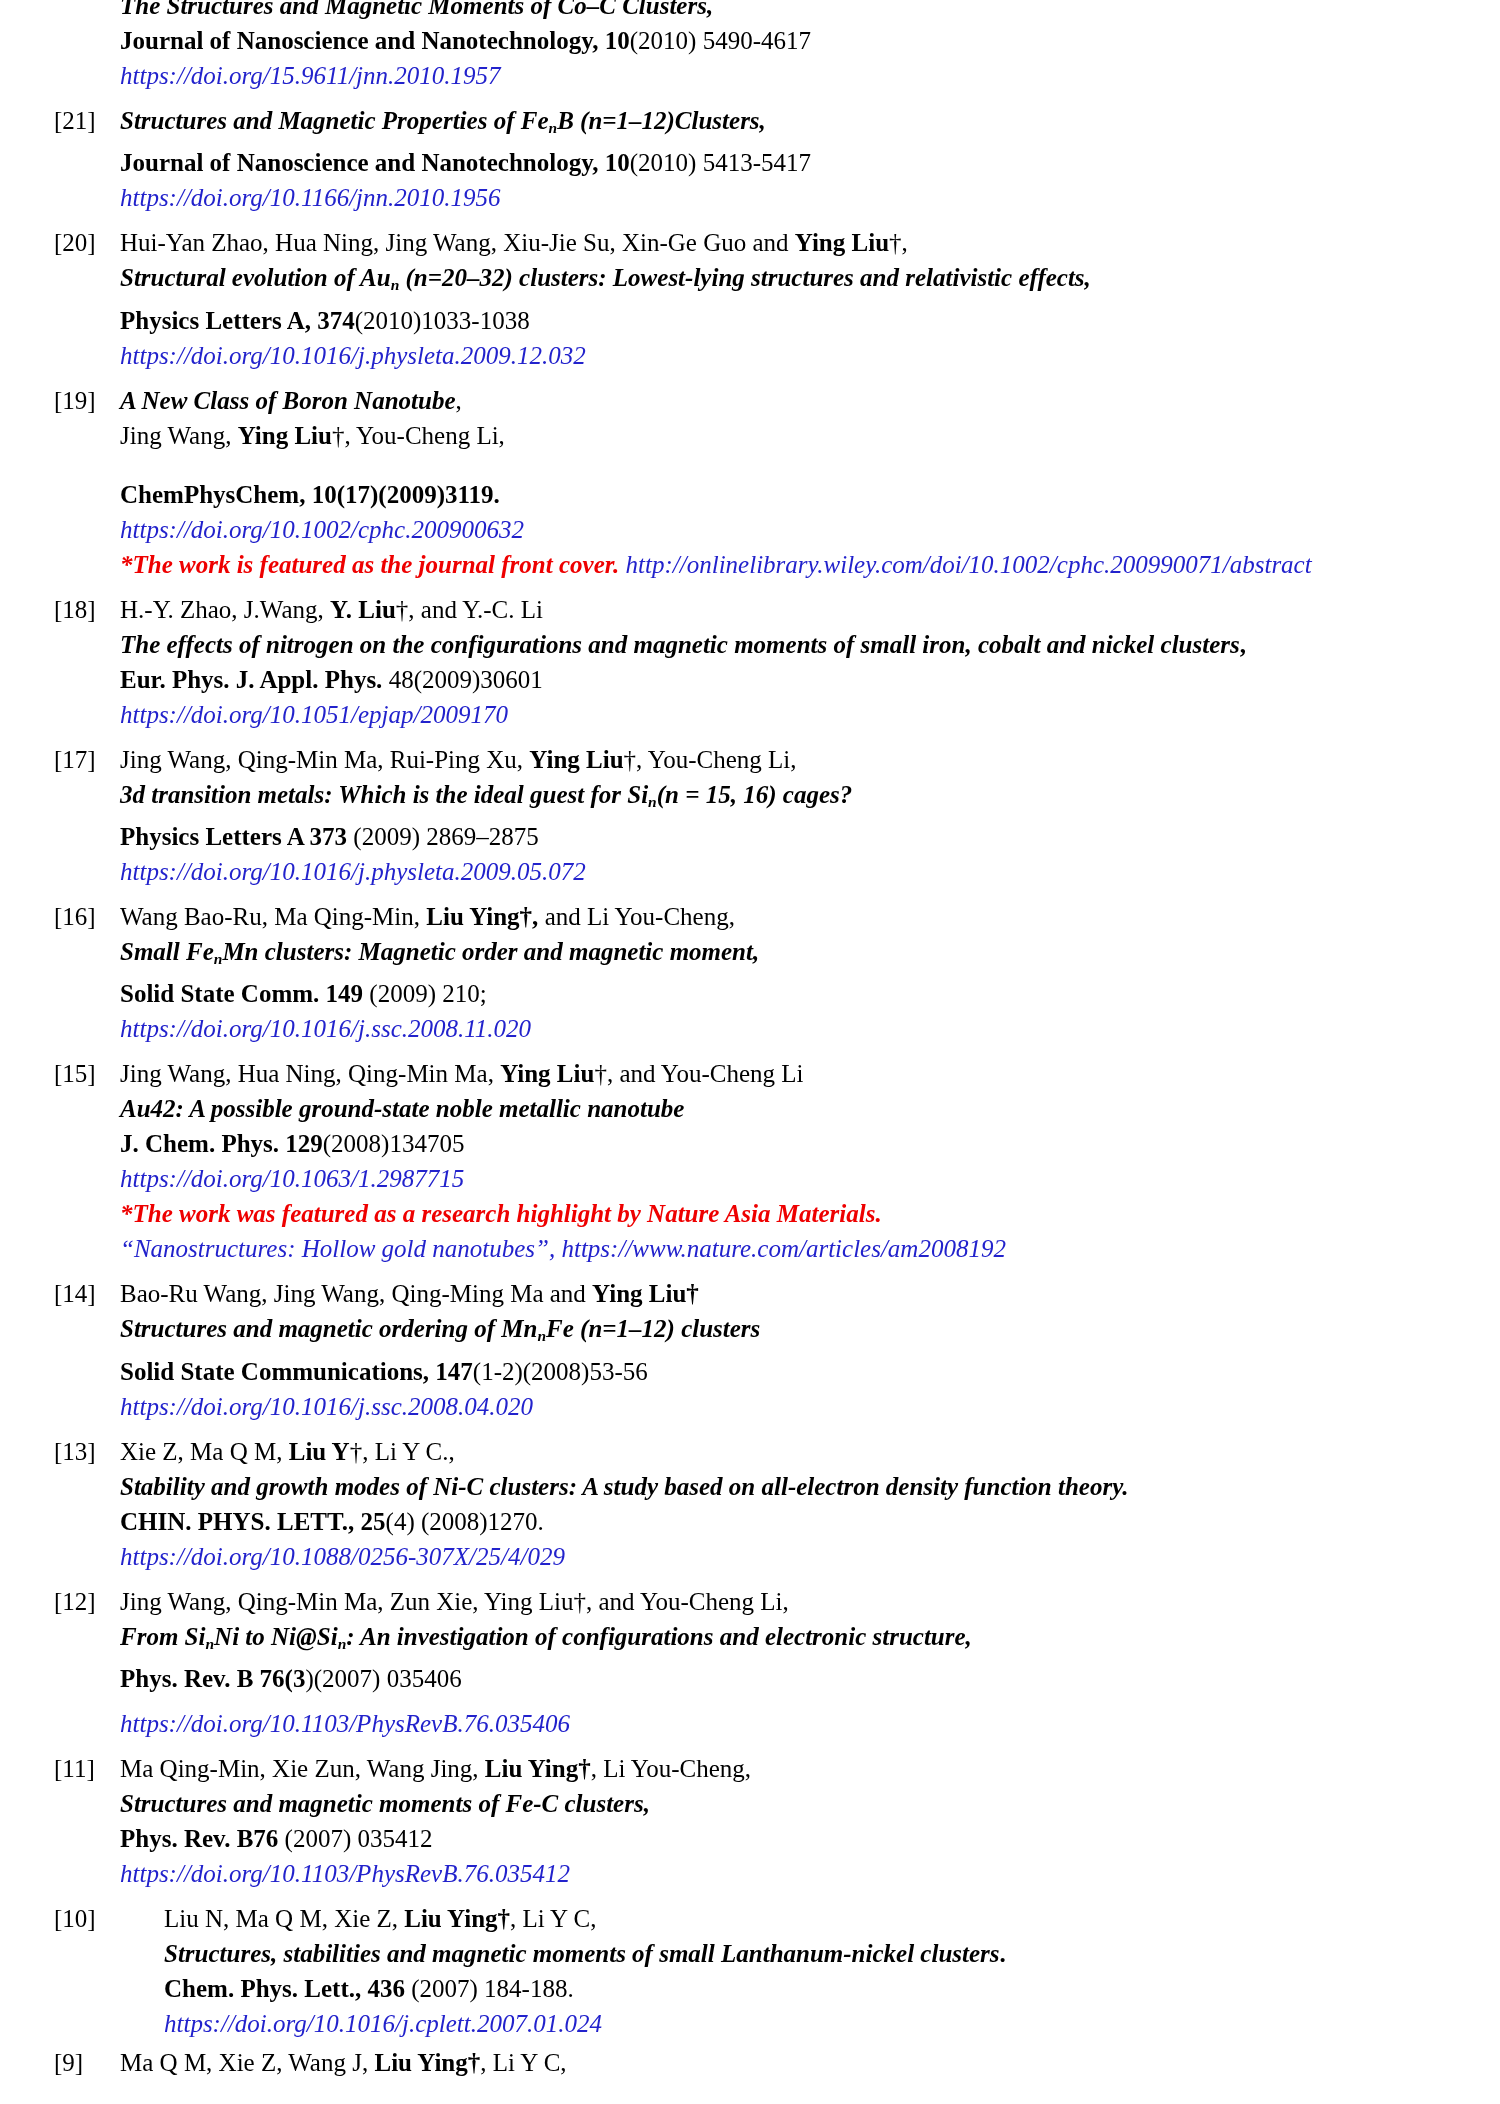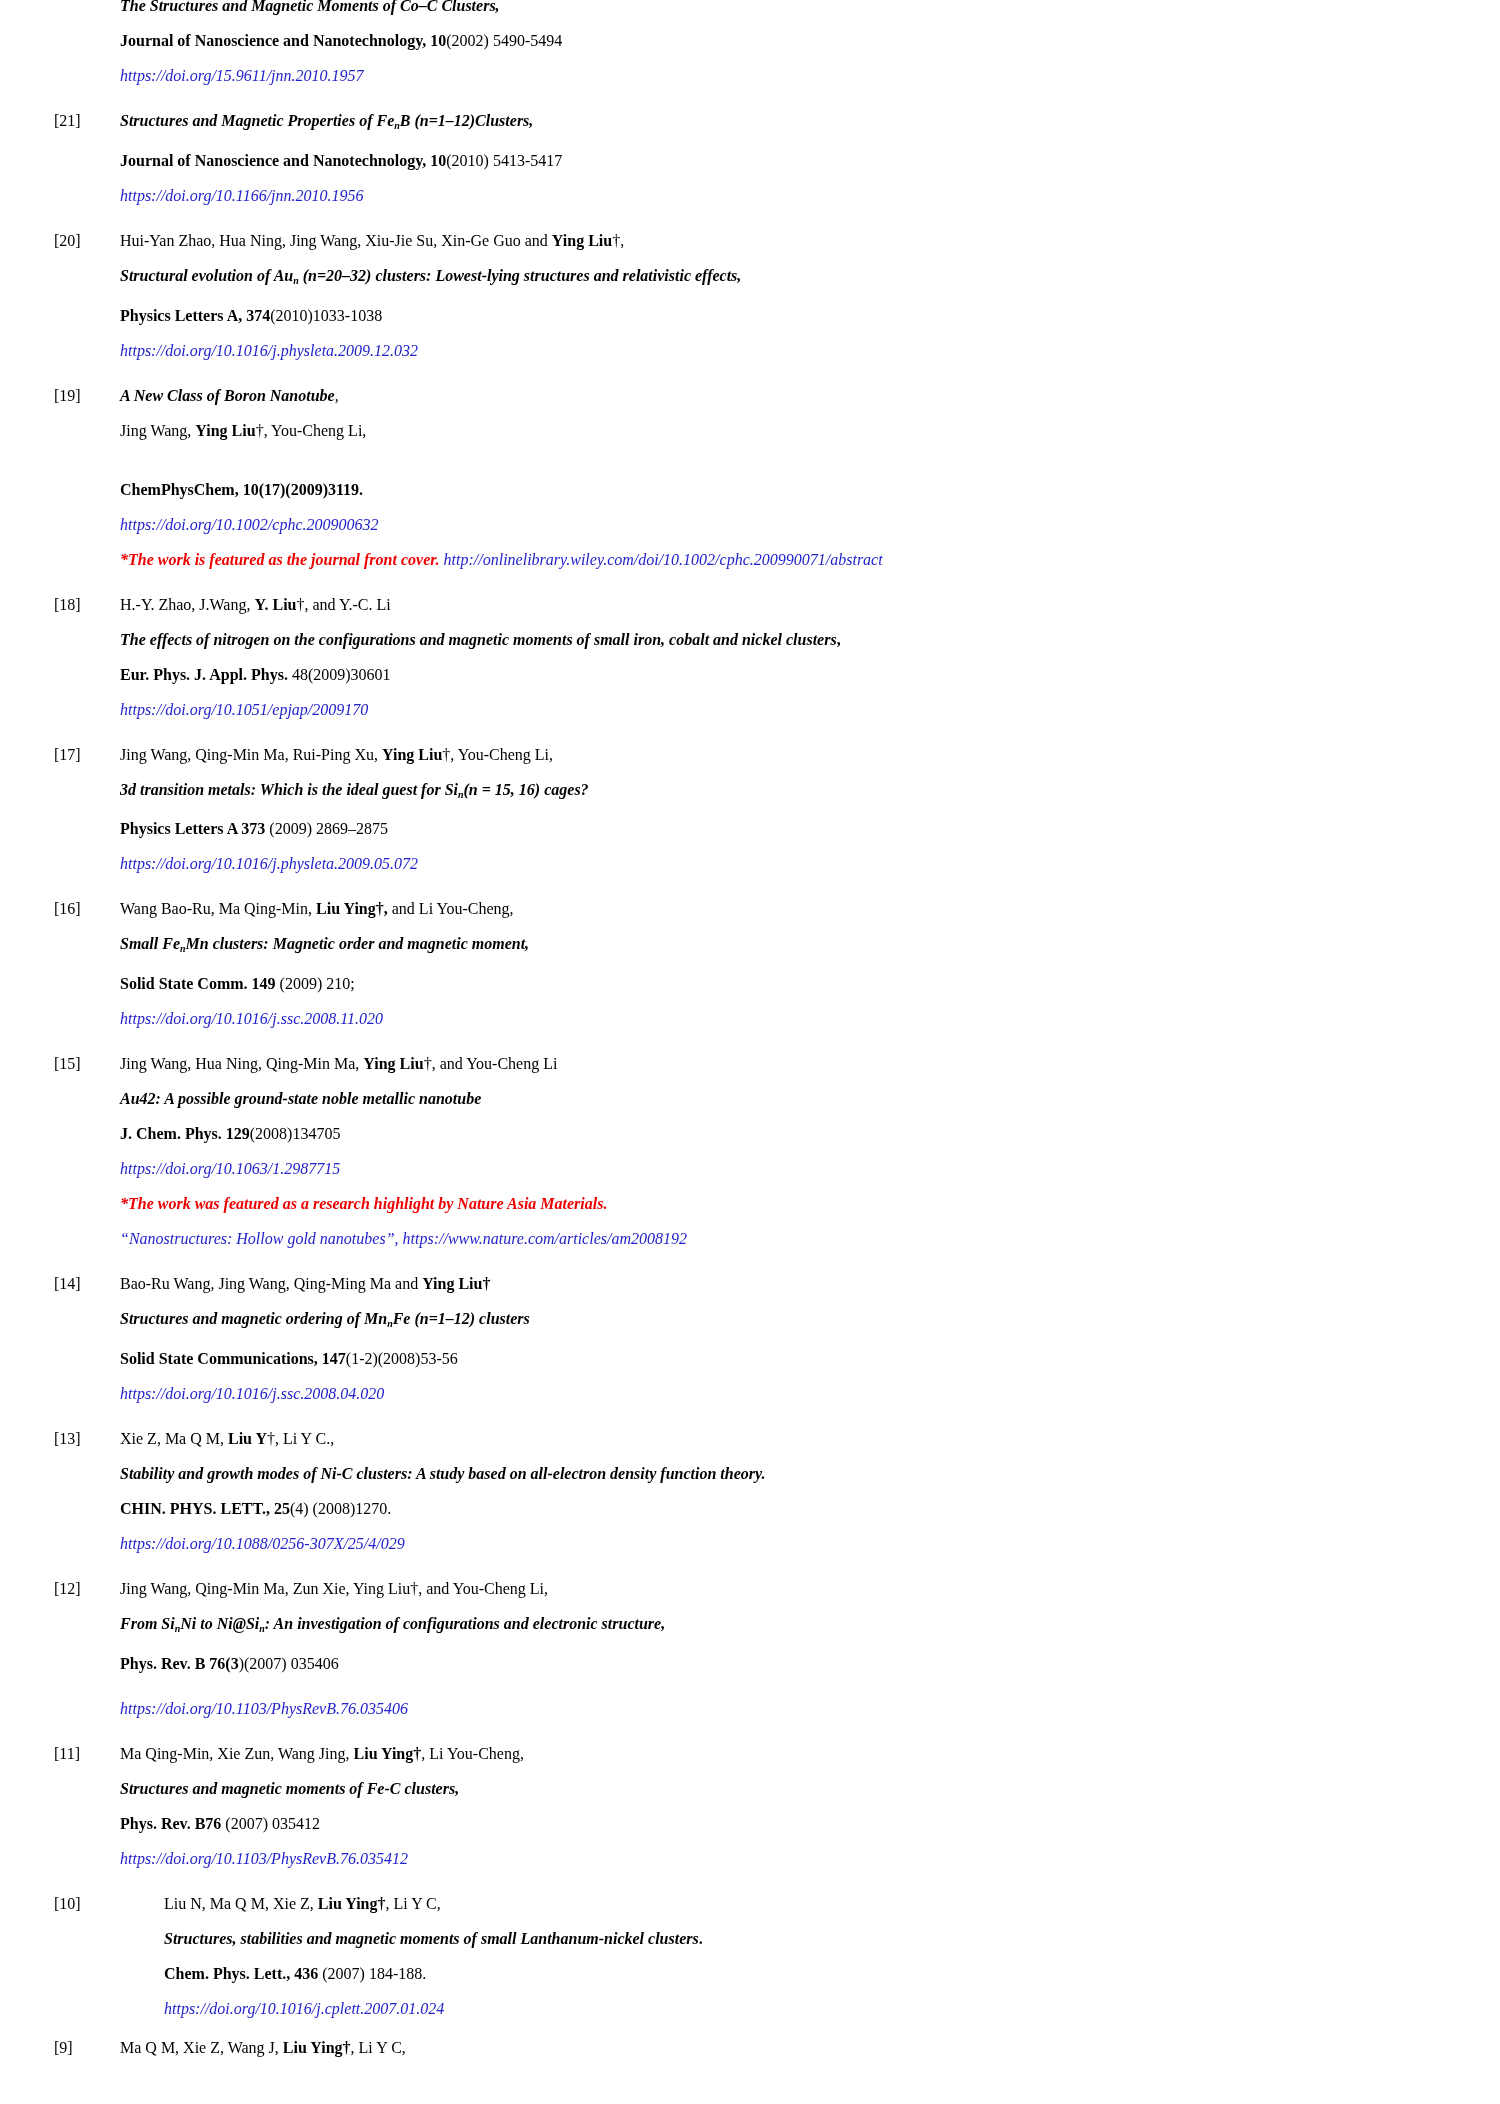--- a/index.html
+++ b/index.html
@@ -7,21 +7,21 @@
     padding: 0;
     background: #ffffff;
   }
   .page {
     position: relative;
     width: 1500px;
     height: 2104px;
     overflow: hidden;
     background: #ffffff;
     font-family: "Liberation Serif", "DejaVu Serif", serif;
-    font-size: 16px;
+    font-size: 25px;
     color: #000000;
   }
   .pub-list {
     position: absolute;
     top: -12px;
     left: 0;
     right: 0;
   }
   .entry {
     position: relative;
@@ -53,21 +53,21 @@
 </style>
 </head>
 <body>
 
 <div class="page">
   <div class="pub-list" id="publication-list">
       <div class="entry">
         <span class="refnum"></span>
         <div class="ref-content">
           <div class="line"><span class="seg s-bi">The Structures and Magnetic Moments of Co–C Clusters,</span></div>
-          <div class="line"><span class="seg s-b">Journal of Nanoscience and Nanotechnology, 10</span><span class="seg s-r">(2002) 5490-5494</span></div>
+          <div class="line"><span class="seg s-b">Journal of Nanoscience and Nanotechnology, 10</span><span class="seg s-r">(2010) 5490-4617</span></div>
           <div class="line"><span class="seg s-link">https://doi.org/15.9611/jnn.2010.1957</span></div>
         </div>
       </div>
       <div class="entry">
         <span class="refnum">[21]</span>
         <div class="ref-content">
           <div class="line"><span class="seg s-bi">Structures and Magnetic Properties of Fe</span><span class="seg s-bis">n</span><span class="seg s-bi">B (n=1–12)Clusters,</span></div>
           <div class="line"><span class="seg s-b">Journal of Nanoscience and Nanotechnology, 10</span><span class="seg s-r">(2010) 5413-5417</span></div>
           <div class="line"><span class="seg s-link">https://doi.org/10.1166/jnn.2010.1956</span></div>
         </div>

